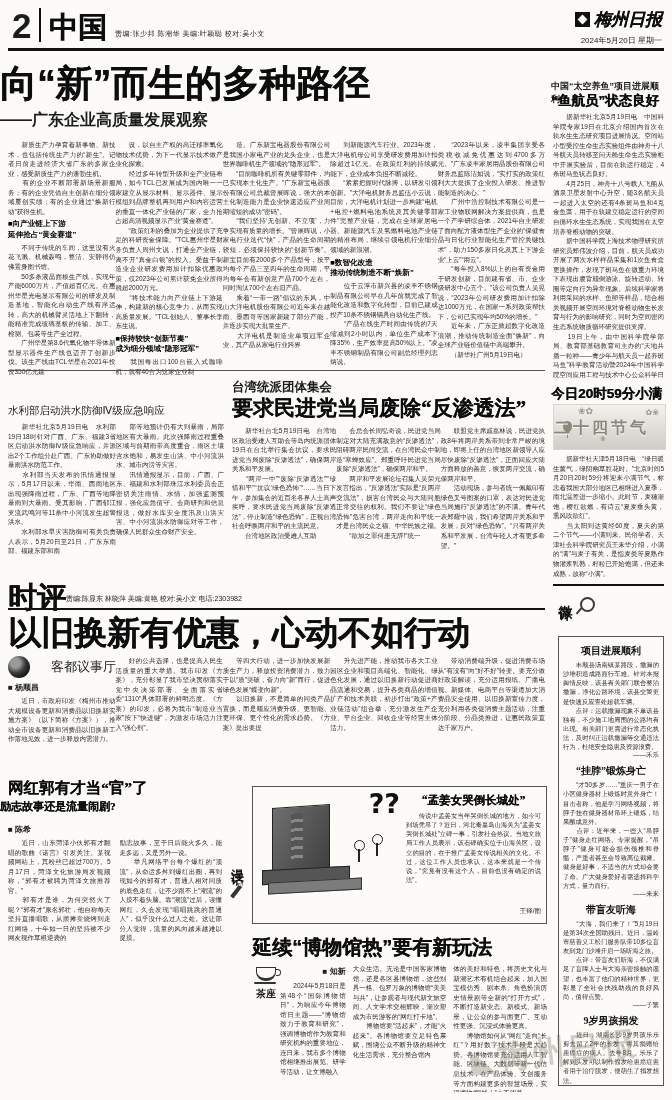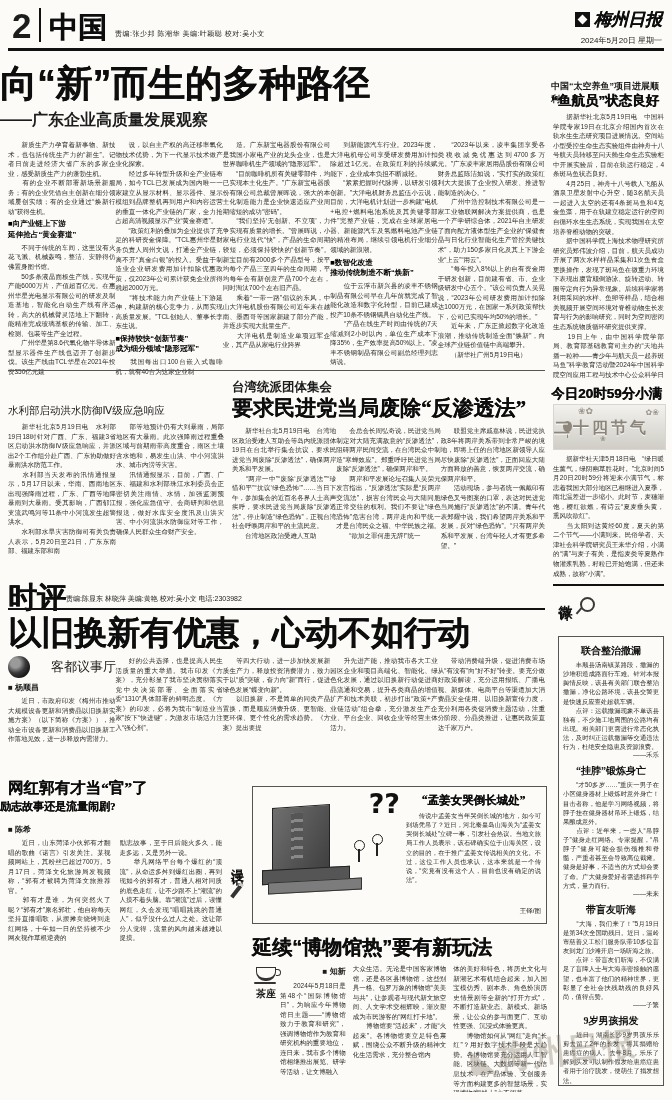--- a/index.html
+++ b/index.html
@@ -218,21 +218,21 @@
     <div class="col bt">体的美好和特色，将历史文化与新潮艺术有机结合起来，加入国宝模仿秀、剧本杀、角色扮演历史情景剧等全新的“打开方式”，不断打造新业态、新模式、新场景，让公众的参与面更广、互动性更强、沉浸式体验更真。
 　　博物馆如何从“网红”走向“长红”？用好数字技术手段是大趋势。各博物馆要充分运用人工智能、区块链、大数据等新一代信息技术，在产品体验、文创服务等方面构建更多的智慧场景，实现博物馆“线上”永不闭幕。</div>
   </div>
 
   <div class="abs" style="left:557px;top:594px;display:flex;gap:5px;align-items:flex-start;">
     <div class="vlabel" style="font-size:14px;height:38px;">微评</div>
     <div class="mag" style="margin-top:3px;"></div>
   </div>
   <div class="abs boxed" style="left:558px;top:636px;width:106px;height:450px;padding:3px 4px;box-sizing:border-box;overflow:hidden;">
     <div>
-      <div class="wp-title">联合整治撒漏</div>
+      <div class="wp-title">项目进展顺利</div>
       <div class="bts">　　丰顺县汤南镇某路段，撒漏的沙堆积造成路面行车难。针对本报舆情反映，该县有关部门联合整治撒漏，净化公路环境，该县交警更是快速反应查处超载车辆。
 　　点评：运载撒漏现象不单该县独有，不少施工地周围的公路均有出现。相关部门更需进行常态化执法，及时纠正运载撒漏等交通违法行为，杜绝安全隐患及资源浪费。</div>
       <div class="wp-sig">——禾乐</div>
     </div>
     <div>
       <div class="wp-title">“挂脖”锻炼身亡</div>
       <div class="bts">　　“才50多岁……”重庆一男子在小区健身器材上锻炼时意外身亡！目击者称，他是学习网络视频，将脖子挂在健身器材吊环上锻炼，结果酿成意外。
 　　点评：近年来，一些人“吊脖子”健身走红网络。专家提醒，“吊脖子”健身可能会损伤颈椎和脊髓，严重者甚至会导致高位截瘫。健身是好事，不适当的方式却会要了命。广大健身爱好者需选择科学方式，量力而行。</div>
       <div class="wp-sig">——未来</div>
     </div>

